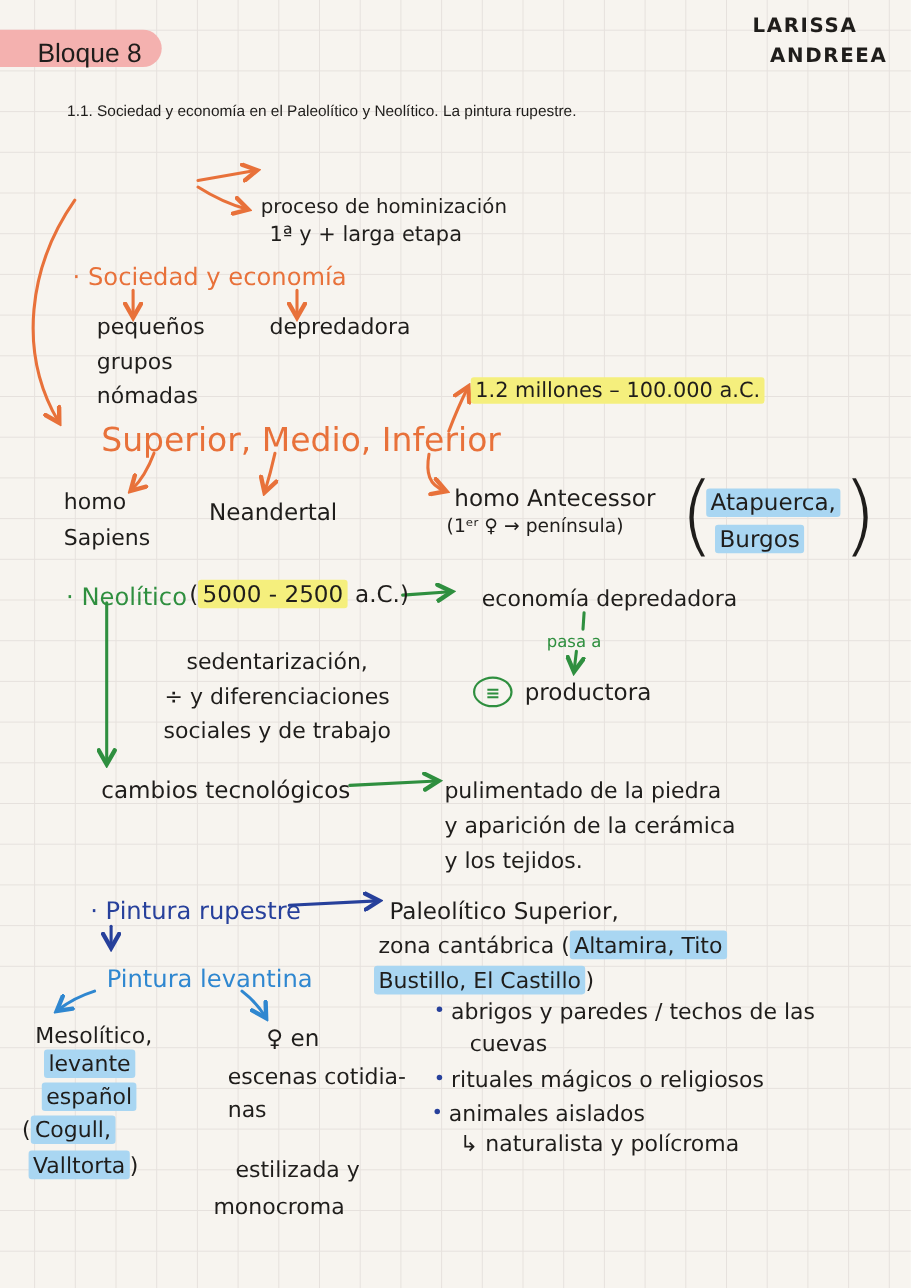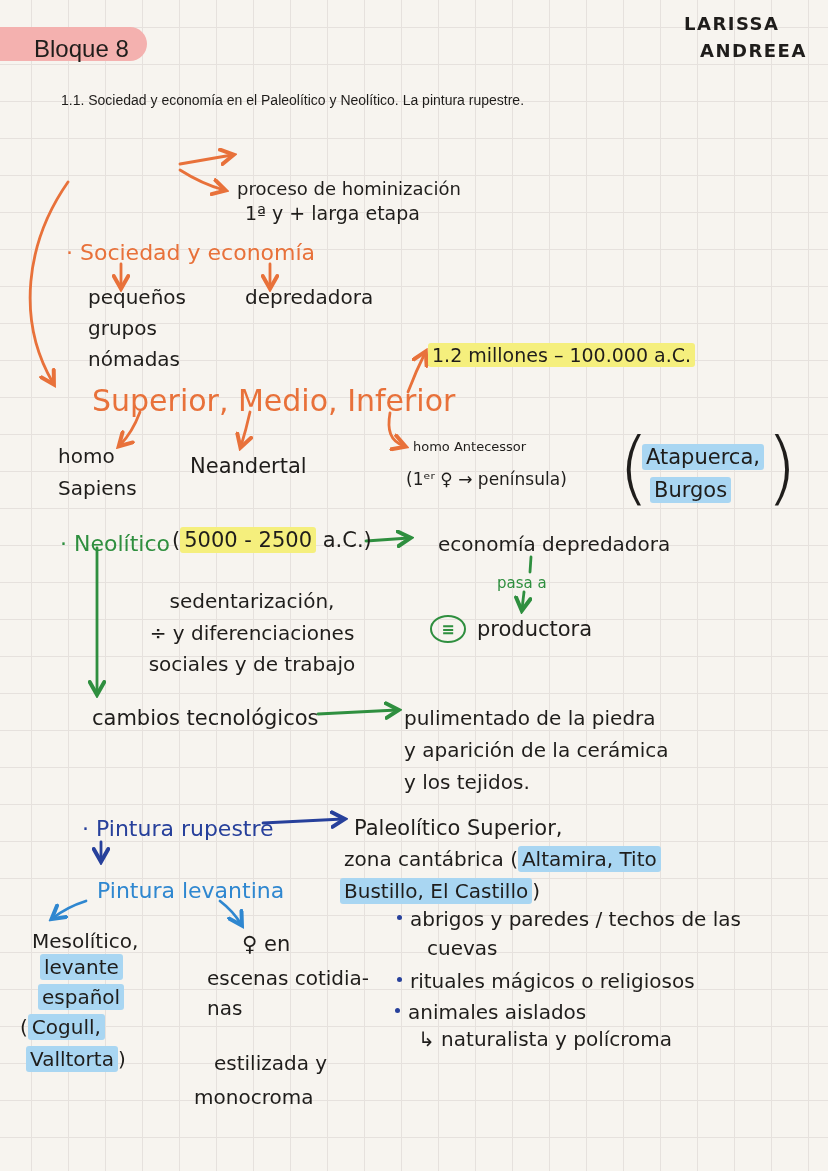--- a/index.html
+++ b/index.html
@@ -94,21 +94,21 @@
 nómadas</div>
   <div class="pos" style="left:245px;top:282px;">depredadora</div>
 
   <div class="pos" style="left:428px;top:341px;font-size:19px;font-weight:500;"><span class="hl-y">1.2 millones – 100.000 a.C.</span></div>
 
   <div class="pos orange" style="left:92px;top:378px;font-size:30px;">Superior, Medio, Inferior</div>
 
   <div class="pos" style="left:58px;top:440px;line-height:1.6;">homo
 Sapiens</div>
   <div class="pos" style="left:190px;top:450px;font-size:21px;">Neandertal</div>
-  <div class="pos" style="left:413px;top:437px;font-size:13px;">homo Antecessor</div>
+  <div class="pos" style="left:413px;top:437px;font-size:21px;">homo Antecessor</div>
   <div class="pos" style="left:406px;top:466px;font-size:17px;">(1ᵉʳ ♀ → península)</div>
   <div class="pos bigparen" style="left:618px;top:428px;">(</div>
   <div class="pos" style="left:642px;top:441px;font-size:21px;"><span class="hl-b">Atapuerca,</span></div>
   <div class="pos" style="left:650px;top:474px;font-size:21px;"><span class="hl-b">Burgos</span></div>
   <div class="pos bigparen" style="left:766px;top:428px;">)</div>
 
   <div class="pos green term" style="left:60px;top:527px;">· Neolítico</div>
   <div class="pos" style="left:172px;top:524px;font-size:21px;font-weight:500;"><span>(</span><span class="hl-y">5000 - 2500</span><span> a.C.)</span></div>
   <div class="pos" style="left:438px;top:529px;">economía depredadora</div>
   <div class="pos green" style="left:497px;top:572px;font-size:15px;font-weight:500;">pasa a</div>

